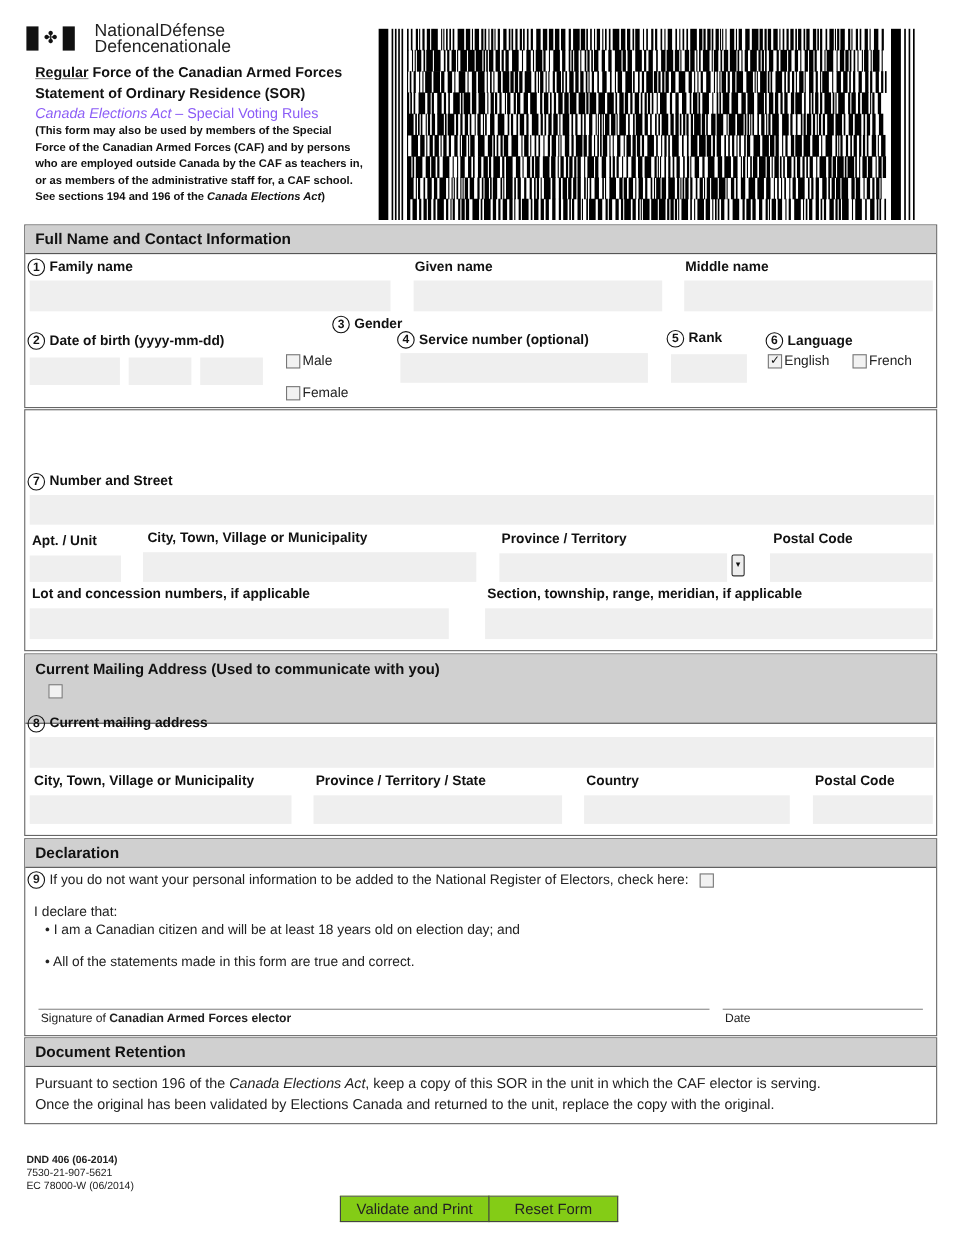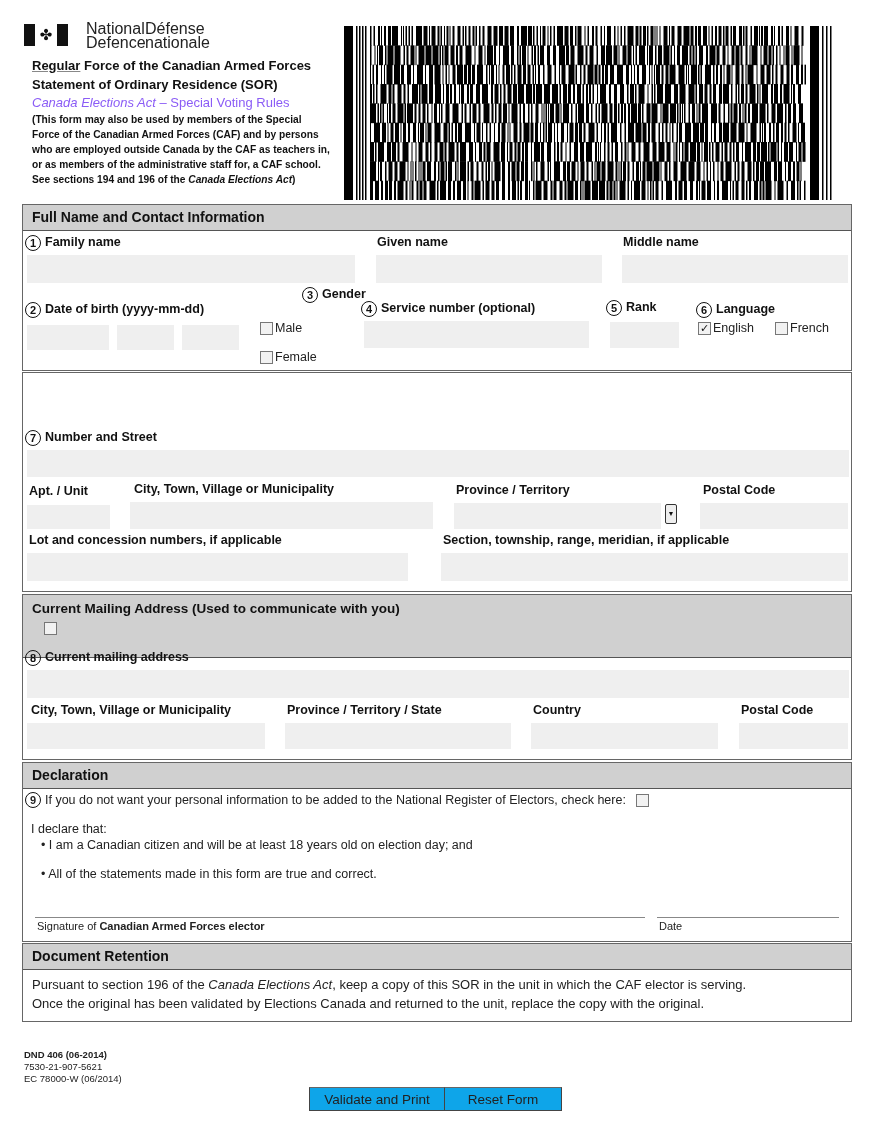--- a/index.html
+++ b/index.html
@@ -34,21 +34,21 @@
   .chk { display: inline-block; width: 13px; height: 13px; border: 1px solid #777; background: #f2f2f2; vertical-align: middle; font-size: 11px; line-height: 11px; text-align: center; color: #111; }
   .opt { position: absolute; font-size: 12.5px; color: #222; display: flex; align-items: center; gap: 2px; white-space: nowrap; }
 
   .dd-arrow { position: absolute; width: 12px; height: 20px; border: 1.5px solid #333; border-radius: 2px; background: #eee; font-size: 7px; line-height: 17px; text-align: center; }
 
   .decl-text { position: absolute; font-size: 12.5px; color: #222; white-space: nowrap; }
   .sigline { position: absolute; border-top: 1px solid #888; height: 1px; }
   .small { position: absolute; font-size: 11px; color: #222; white-space: nowrap; }
 
   .footer { position: absolute; left: 24px; font-size: 9.5px; color: #222; line-height: 12px; }
-  .btn { position: absolute; top: 1087px; height: 24px; background: #0ea5e9; border: 1.5px solid #444; border-top-color: #666; font-size: 13.5px; color: #222; font-family: "Liberation Sans", sans-serif; text-align: center; cursor: pointer; }
+  .btn { position: absolute; top: 1087px; height: 24px; background: #84cc16; border: 1.5px solid #444; border-top-color: #666; font-size: 13.5px; color: #222; font-family: "Liberation Sans", sans-serif; text-align: center; cursor: pointer; }
 </style>
 </head>
 <body>
 
 <div class="flag">
   <div class="bar l"></div>
   <div class="leaf">✤</div>
   <div class="bar r"></div>
 </div>
 <div class="dept en">

